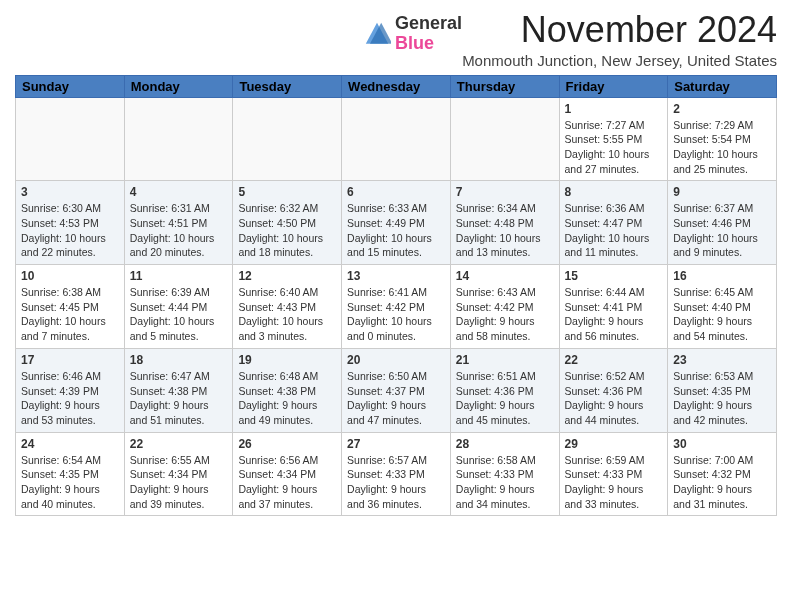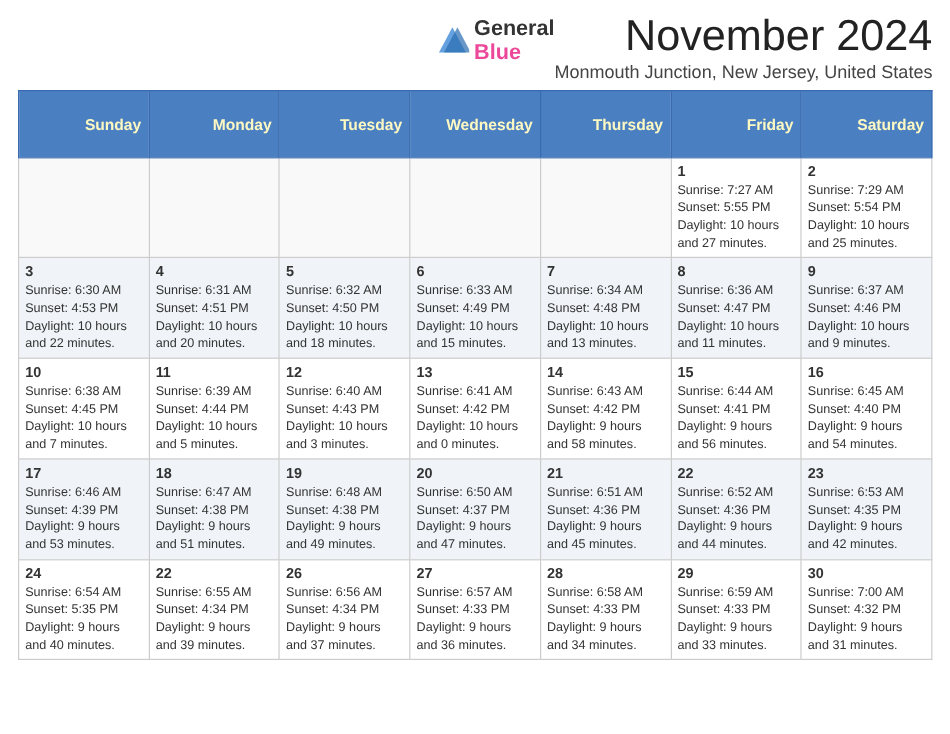--- a/index.html
+++ b/index.html
@@ -60,23 +60,23 @@
     }
     .calendar {
       width: 100%;
       border-collapse: collapse;
       border: 1px solid #ccc;
       margin-top: 6px;
       table-layout: fixed;
     }
     .calendar th {
       background: #4a7fc1;
-      color: #fef9c3;
-      text-align: right;
-      padding: 20px 6px;
+      color: #000000;
+      text-align: left;
+      padding: 3px 6px;
       font-size: 13px;
       font-weight: bold;
       border: 1px solid #3a6bb0;
     }
     .calendar td {
       vertical-align: top;
       border: 1px solid #ccc;
       padding: 4px 5px;
       font-size: 11px;
       color: #333;
@@ -290,21 +290,21 @@
             <span class="day-num">23</span>
             <div class="day-detail">Sunrise: 6:53 AM
 Sunset: 4:35 PM
 Daylight: 9 hours and 42 minutes.</div>
           </td>
         </tr>
         <tr class="row-odd">
           <td>
             <span class="day-num">24</span>
             <div class="day-detail">Sunrise: 6:54 AM
-Sunset: 5:35 PM
+Sunset: 4:35 PM
 Daylight: 9 hours and 40 minutes.</div>
           </td>
           <td>
             <span class="day-num">22</span>
             <div class="day-detail">Sunrise: 6:55 AM
 Sunset: 4:34 PM
 Daylight: 9 hours and 39 minutes.</div>
           </td>
           <td>
             <span class="day-num">26</span>

